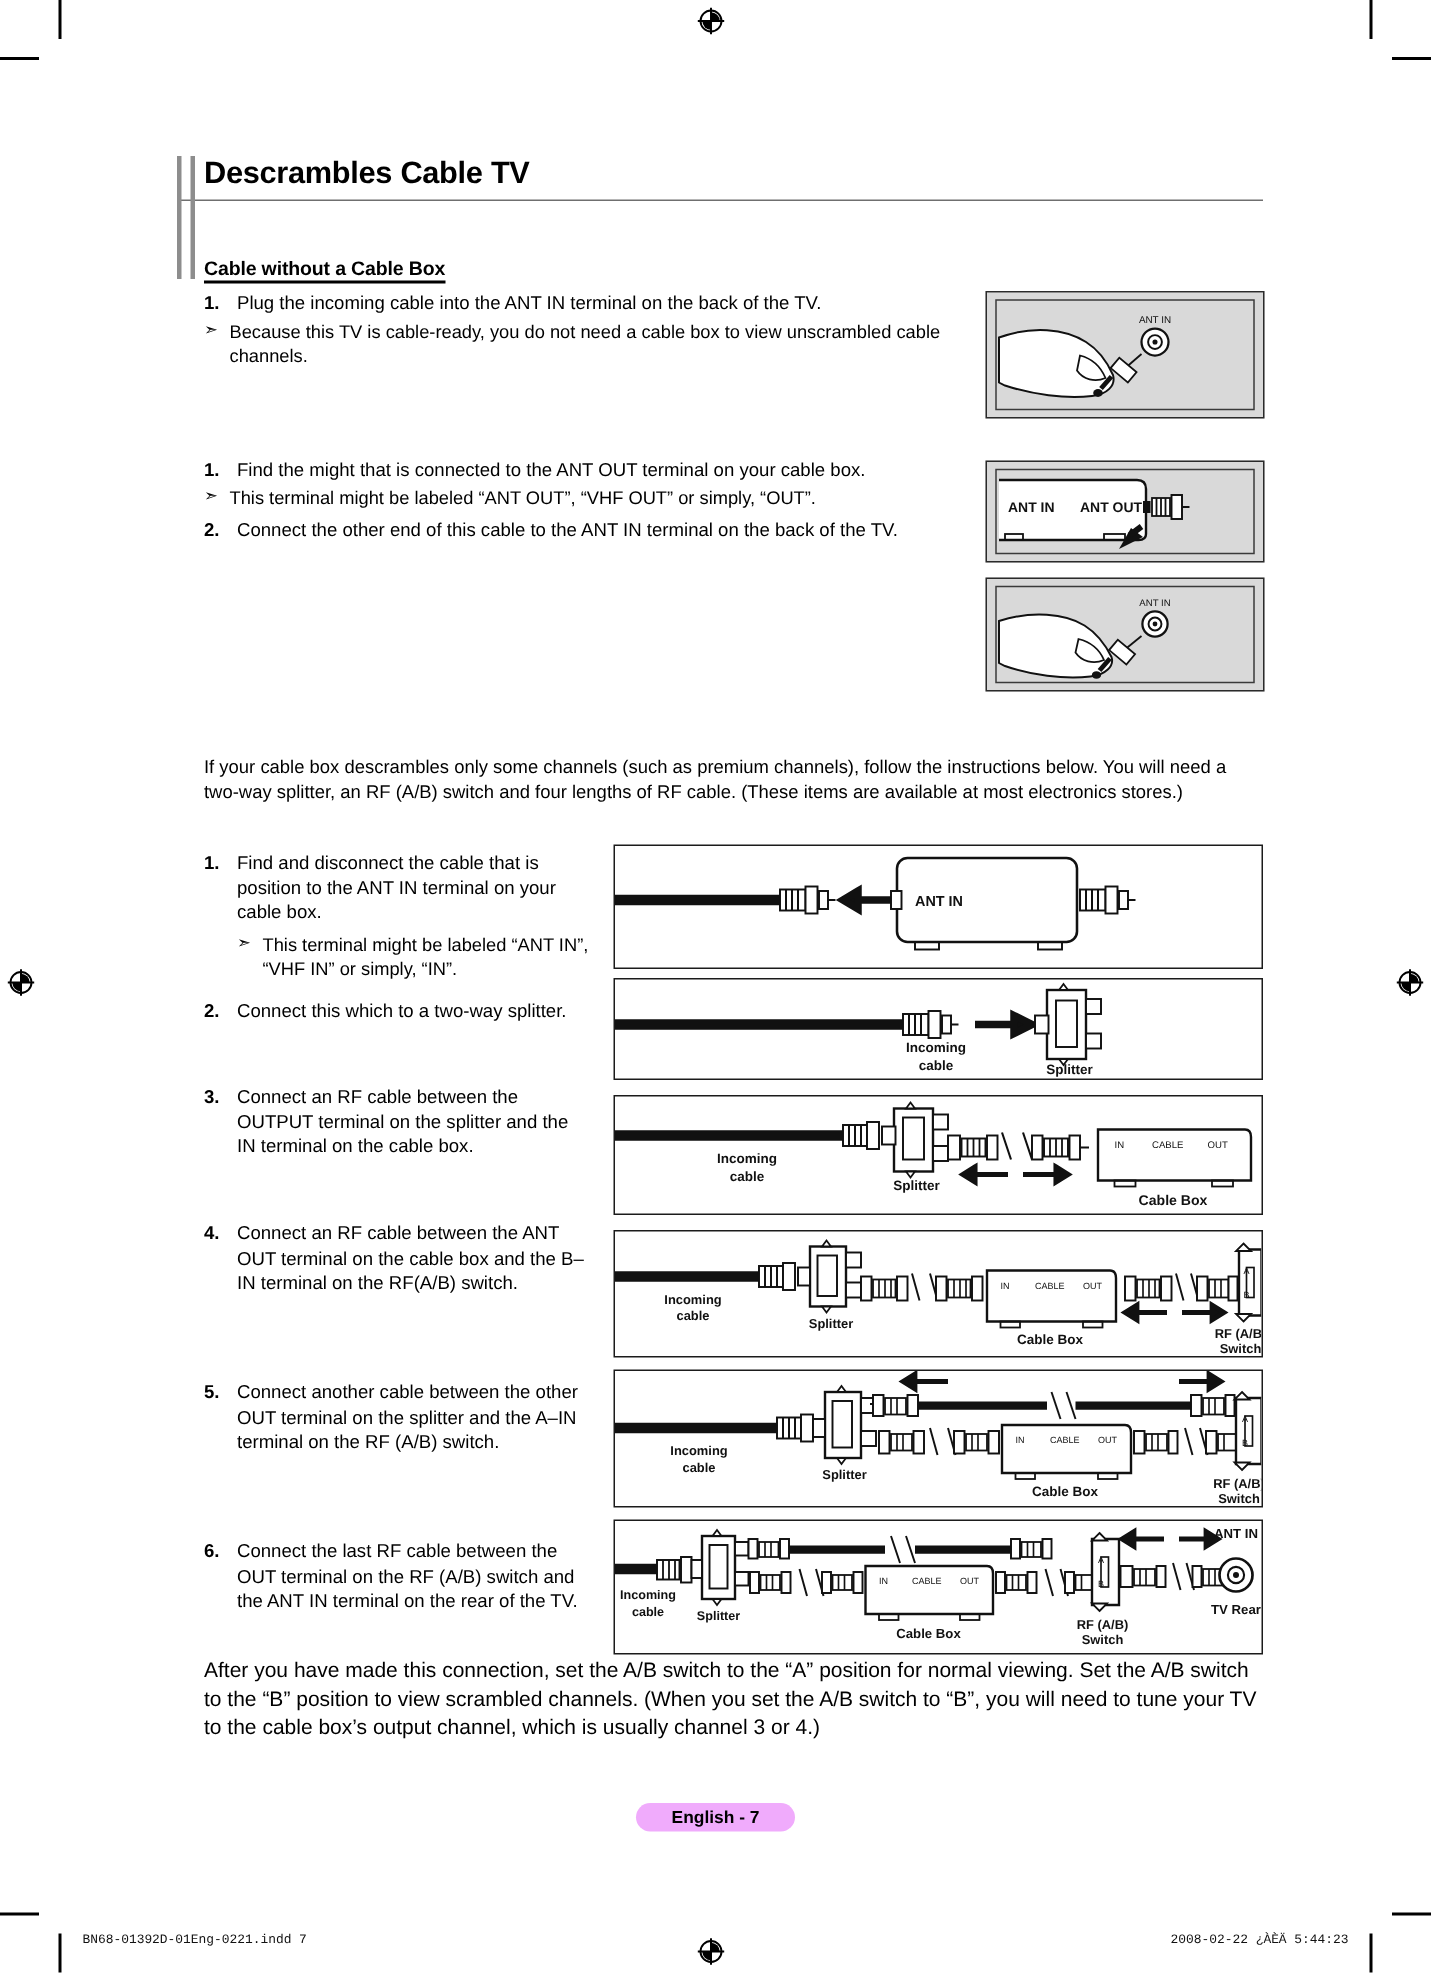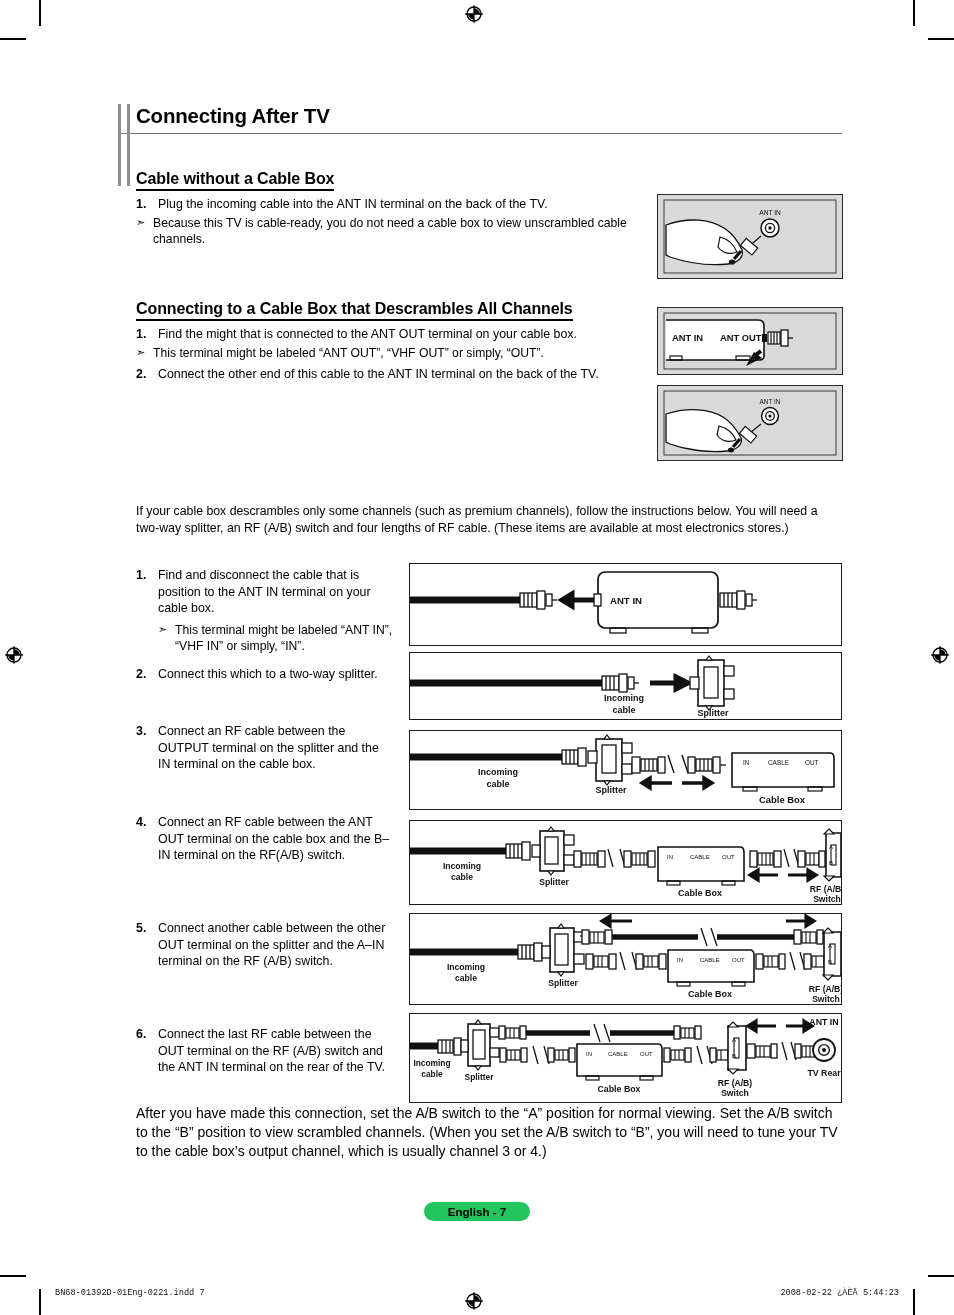--- a/index.html
+++ b/index.html
@@ -19,21 +19,21 @@
   .title-wrap{position:absolute;left:118px;top:104px;width:724px;}
   .title-bar{position:absolute;left:0;top:0;width:6px;height:82px;
              border-left:3px solid #8d8d8d;border-right:3px solid #8d8d8d;}
   h1{
     margin:0;padding:0 0 5px 18px;font-size:20.5px;font-weight:bold;
     letter-spacing:-0.2px;border-bottom:1.6px solid #6f6f6f;width:706px;
   }
   .intro{margin:9px 0 0 18px;font-size:12.4px;}
 
   .sub-h{
-    font-size:16px;font-weight:bold;display:inline-block;
+    font-size:13px;font-weight:bold;display:inline-block;
     border-bottom:2.1px solid #000;padding-bottom:1px;letter-spacing:-0.1px;
   }
 
   .steps{margin:0;padding:0;list-style:none;}
   .step{display:flex;font-size:12.4px;margin-top:5px;line-height:1.34;}
   .step .num{font-weight:bold;width:22px;flex:0 0 22px;}
   .step .txt{flex:1;}
   .note{display:flex;font-size:12.2px;line-height:1.34;margin-top:2px;}
   .note .arw{width:17px;flex:0 0 17px;font-size:11px;line-height:1.45;}
   .note .txt{flex:1;}
@@ -50,21 +50,21 @@
     position:absolute;border:1.4px solid #1b1b1b;background:#fff;
     box-sizing:border-box;overflow:hidden;
   }
   .diagram svg{display:block;}
 
   .closing{position:absolute;left:136px;top:1104px;width:706px;
            font-size:14px;line-height:1.36;}
 
   .pagebadge{
     position:absolute;left:424px;top:1202px;width:106px;height:19px;
-    background:#22c55e;border-radius:10px;color:#000;
+    background:#f0abfc;border-radius:10px;color:#000;
     font-size:11.6px;font-weight:bold;text-align:center;line-height:19px;
   }
 
   .footmark{position:absolute;top:1288px;font-size:8.6px;
             font-family:Liberation Mono, monospace;color:#111;}
   .footmark.left{left:55px;}
   .footmark.right{right:55px;}
 </style>
 </head>
 <body>
@@ -108,21 +108,21 @@
     <svg width="20" height="20" viewBox="0 0 20 20">
       <circle cx="10" cy="10" r="7" fill="none" stroke="#000" stroke-width="1.3"></circle>
       <path d="M10 1.2V18.8M1.2 10H18.8" stroke="#000" stroke-width="1.3"></path>
       <path d="M10 4.2a5.8 5.8 0 0 1 5.8 5.8H10z" fill="#000"></path>
       <path d="M10 15.8A5.8 5.8 0 0 1 4.2 10H10z" fill="#000"></path>
     </svg>
   </div>
 
   <div class="title-wrap">
     <div class="title-bar"></div>
-    <h1>Connecting After TV</h1>
+    <h1>Descrambles Cable TV</h1>
   </div>
 
   <div style="position:absolute;left:136px;top:170px;width:510px;">
     <div class="sub-h">Cable without a Cable Box</div>
     <div class="steps">
       <div class="step">
         <span class="num">1.</span>
         <span class="txt">Plug the incoming cable into the ANT IN terminal on the back of the TV.</span>
       </div>
       <div class="note">
@@ -143,21 +143,20 @@
       <path d="M8 30 C30 22 52 24 66 33 C74 38 80 46 84 55 C86 62 80 68 70 69 C52 71 30 68 12 62 L8 60 Z" fill="#fff" stroke="#111" stroke-width="1.3"></path>
       <path d="M62 42 C70 44 76 50 79 57 C72 60 64 58 60 52 Z" fill="#fff" stroke="#111" stroke-width="1.2"></path>
       <path d="M103 41 L88 54" stroke="#111" stroke-width="1.2"></path>
       <rect x="84" y="47" width="15" height="9" transform="rotate(40 91 51)" fill="#fff" stroke="#111" stroke-width="1.2"></rect>
       <path d="M83 56 L76 64" stroke="#111" stroke-width="3.2"></path>
       <ellipse cx="74" cy="67" rx="3.2" ry="2.6" fill="#111"></ellipse>
     </svg>
   </div>
 
   <div style="position:absolute;left:136px;top:300px;width:510px;">
-    <div class="sub-h">Connecting to a Cable Box that Descrambles All Channels</div>
     <div class="steps">
       <div class="step">
         <span class="num">1.</span>
         <span class="txt">Find the might that is connected to the ANT OUT terminal on your cable box.</span>
       </div>
       <div class="note">
         <span class="arw">➣</span>
         <span class="txt">This terminal might be labeled “ANT OUT”, “VHF OUT” or simply, “OUT”.</span>
       </div>
       <div class="step">

